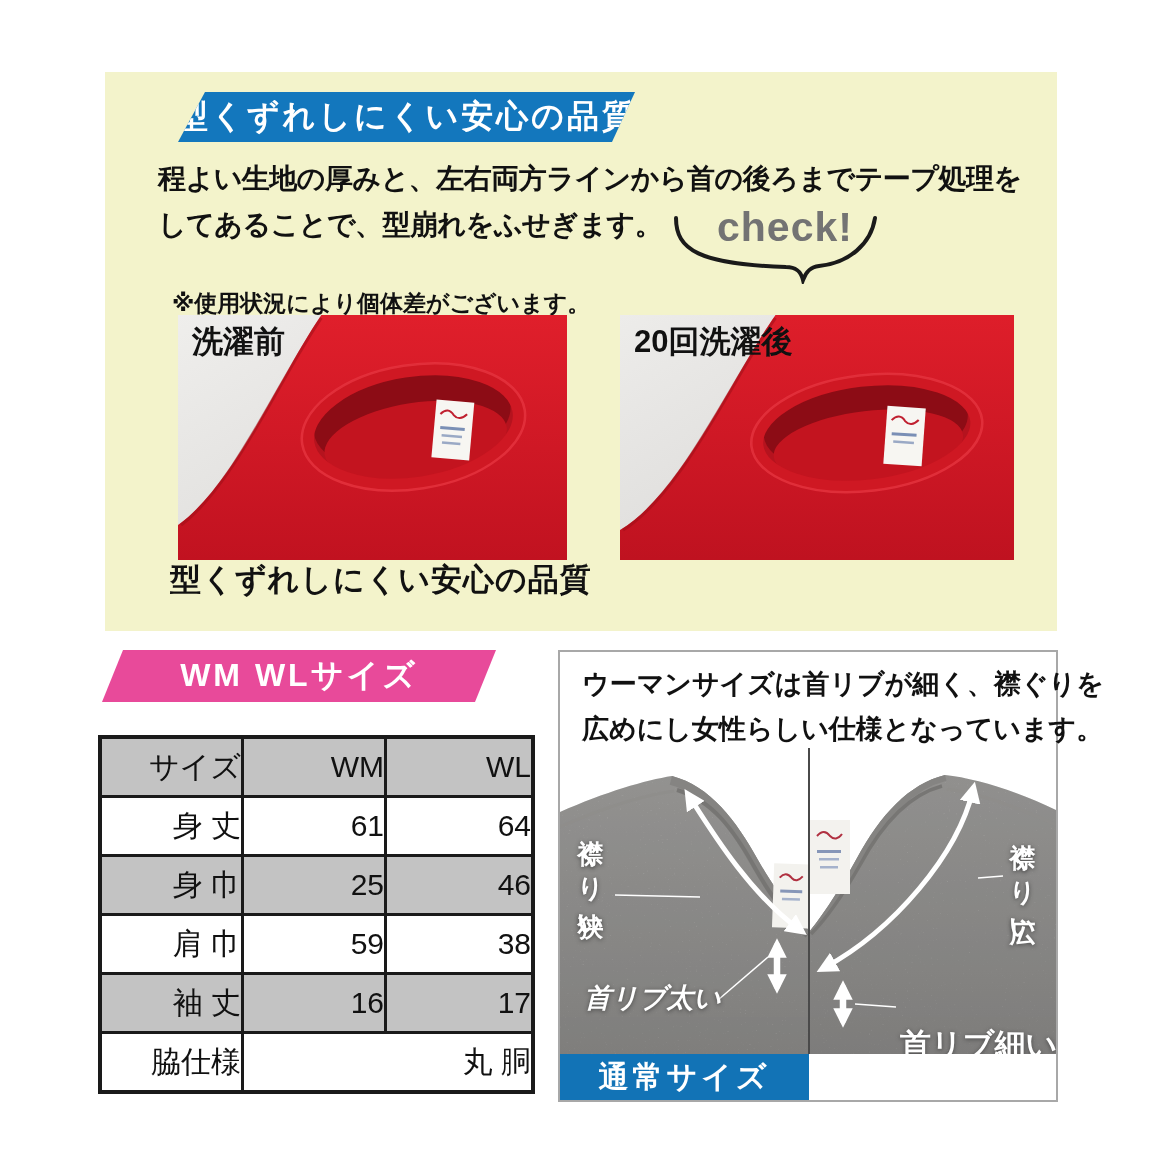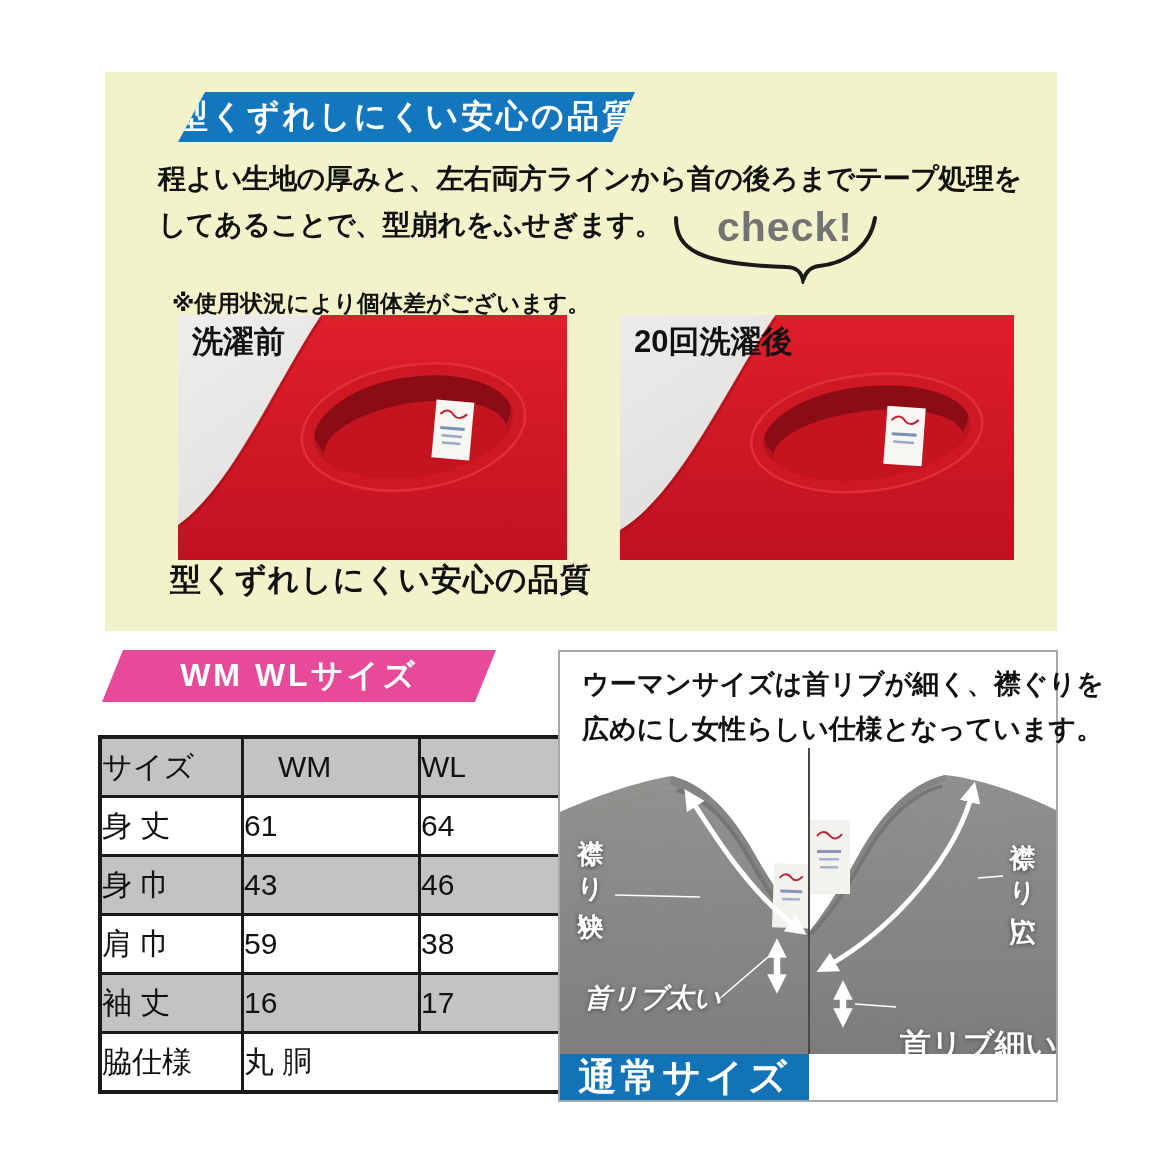--- a/index.html
+++ b/index.html
@@ -26,44 +26,44 @@
   .caption{position:absolute;left:65px;top:487px;font-size:31px;font-weight:bold;letter-spacing:1px;}
 
   
   .pink-banner{position:absolute;left:102px;top:650px;width:394px;height:52px;background:#e84a9a;
                clip-path:polygon(21px 0,100% 0,calc(100% - 21px) 100%,0 100%);
                display:flex;align-items:center;justify-content:center;}
 
   
   .size-table{position:absolute;left:98px;top:735px;border-collapse:collapse;
               font-size:30px;border:4px solid #1a1a1a;background:#fff;}
-  .size-table th,.size-table td{border:3px solid #1a1a1a;text-align:left;
+  .size-table th,.size-table td{border:3px solid #1a1a1a;text-align:right;
               font-weight:normal;padding:0;height:56px;}
-  .size-table .c1{width:139px;} .size-table .c2{width:140px;padding-left:34px;} .size-table .c3{width:144px;}
+  .size-table .c1{width:139px;} .size-table .c2{width:140px;} .size-table .c3{width:144px;}
   .size-table tr.gray td,.size-table tr.gray th{background:#c3c3c3;}
 
   
   .woman-panel{position:absolute;left:558px;top:650px;width:500px;height:452px;background:#fff;
                border:2px solid #a8a8a8;box-sizing:border-box;padding-left:8px;}
   .desc{position:absolute;left:22px;top:10px;font-size:27px;font-weight:bold;line-height:45px;white-space:nowrap;}
   .compare{position:absolute;left:0;top:96px;width:496px;height:306px;overflow:hidden;}
   .half-left{position:absolute;left:0;top:0;width:249px;height:306px;}
   .half-right{position:absolute;left:249px;top:0;width:247px;height:306px;}
   .divider{position:absolute;left:248px;top:0;width:2px;height:306px;background:#4a4a4a;}
   .arrows{position:absolute;left:0;top:0;width:496px;height:306px;}
   .anno{position:absolute;color:#fff;font-weight:bold;font-size:26px;white-space:nowrap;
         text-shadow:0 1px 4px rgba(40,40,40,.65);}
   .anno.vertical{writing-mode:vertical-rl;letter-spacing:5px;}
   .anno-collar-narrow{left:14px;top:70px;}
   .anno-rib-thick{left:24px;top:232px;font-size:27px;font-style:italic;}
   .anno-collar-wide{left:446px;top:74px;}
   .anno-rib-thin{left:340px;top:232px;font-size:31px;margin-top:44px;}
   .bars{position:absolute;left:0;top:402px;width:496px;height:46px;display:flex;}
   .bar{display:flex;align-items:center;justify-content:center;color:#fff;
-       font-size:38px;font-weight:bold;letter-spacing:4px;}
+       font-size:30px;font-weight:bold;letter-spacing:4px;}
   .bar-blue{flex:0 0 249px;background:#1273b6;}
   .bar-pink{flex:1;background:#e8529b;}
 </style>
 </head>
 <body>
 
 <div class="stage">
 
   <section class="quality-panel">
 
@@ -163,21 +163,21 @@
         <th class="c2">WM</th>
         <th class="c3">WL</th>
       </tr>
       <tr>
         <td>身 丈</td>
         <td>61</td>
         <td>64</td>
       </tr>
       <tr class="gray">
         <td>身 巾</td>
-        <td>43</td>
+        <td>25</td>
         <td>46</td>
       </tr>
       <tr>
         <td>肩 巾</td>
         <td>59</td>
         <td>38</td>
       </tr>
       <tr class="gray">
         <td>袖 丈</td>
         <td>16</td>

